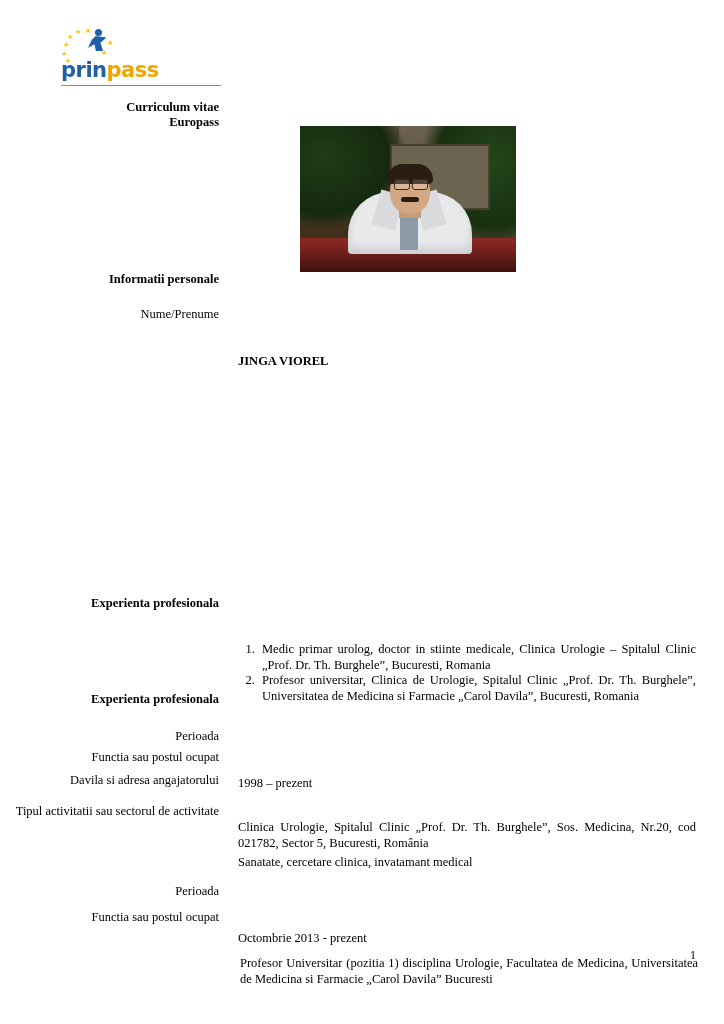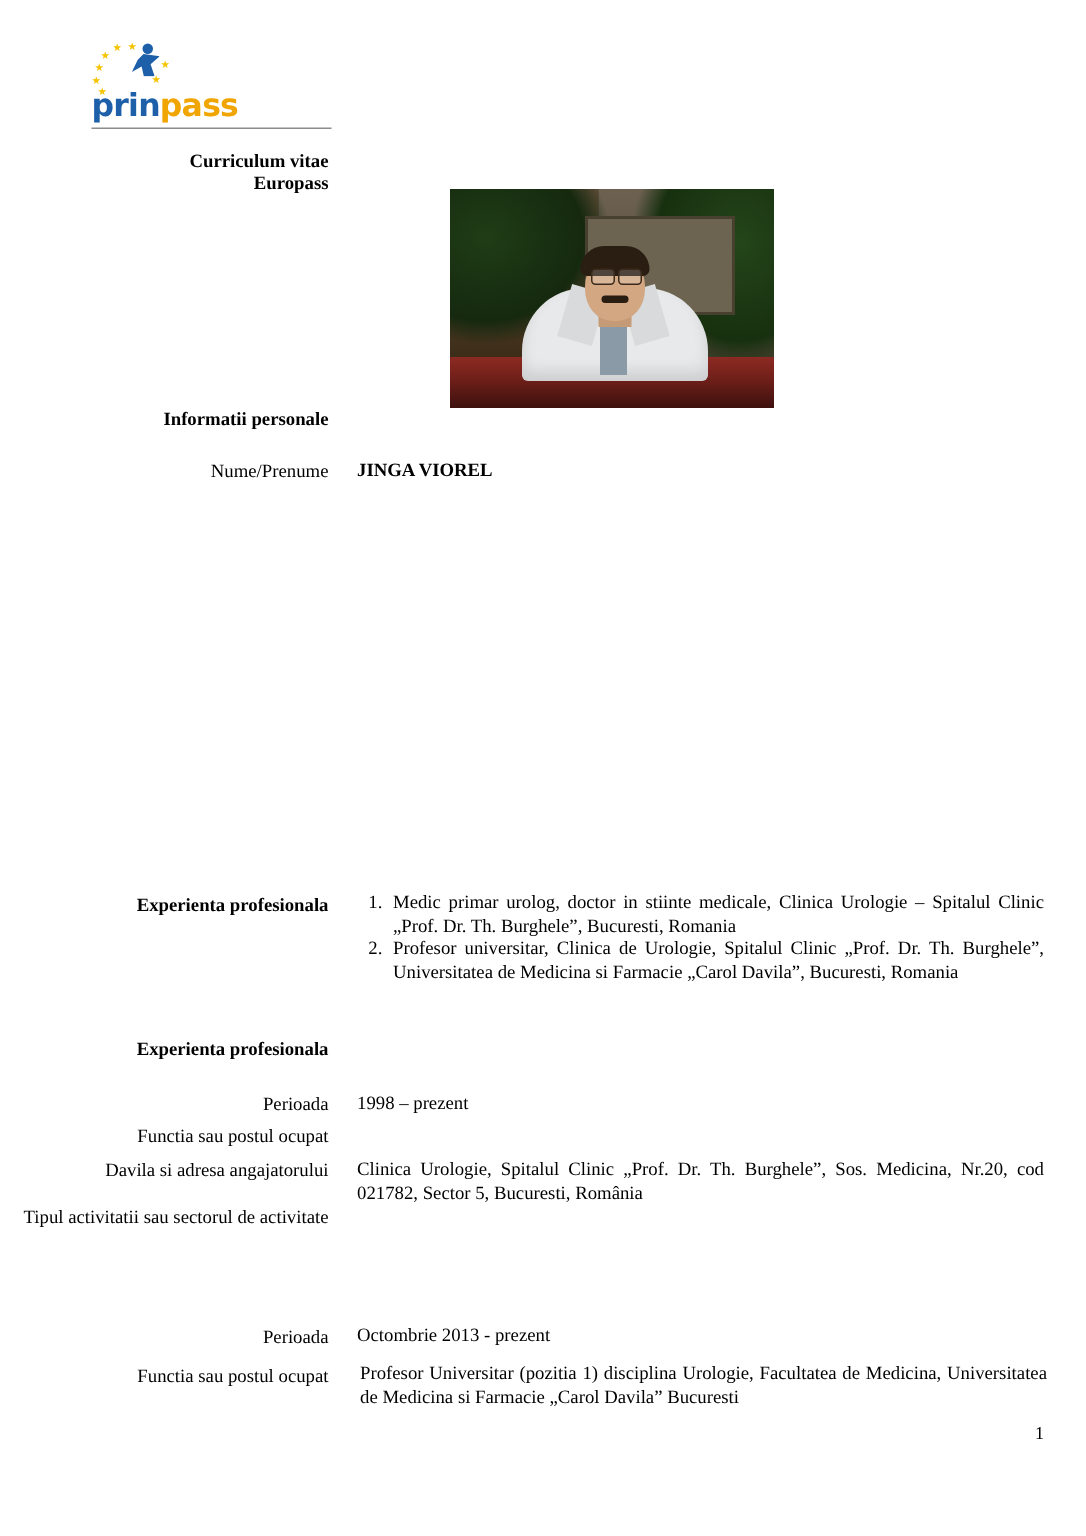--- a/index.html
+++ b/index.html
@@ -195,20 +195,21 @@
     font-size: 12.5px;
     line-height: 15px;
   }
   .label-col.bold { font-weight: bold; }
   .value-col {
     position: absolute;
     left: 238px;
     width: 458px;
     font-size: 12.5px;
     line-height: 15.5px;
+    margin-top: 48px;
   }
   .value-col.bold { font-weight: bold; }
   .value-col.just { text-align: justify; }
 
   ol.exp-list {
     margin: 0;
     padding-left: 20px;
     font-size: 12.5px;
     line-height: 15.5px;
   }
@@ -290,20 +291,21 @@
 
   <div class="label-col" style="top:729px;">Perioada</div>
   <div class="value-col" style="top:728px;">1998 – prezent</div>
 
   <div class="label-col" style="top:750px;">Functia sau postul ocupat</div>
 
   <div class="label-col" style="top:773px;">Davila si adresa angajatorului</div>
   <div class="value-col just" style="top:772px;">Clinica Urologie, Spitalul Clinic „Prof. Dr. Th. Burghele”, Sos. Medicina, Nr.20, cod 021782, Sector 5, Bucuresti, România</div>
 
   <div class="label-col" style="top:804px; width:222px;">Tipul activitatii sau sectorul de activitate</div>
+  <div class="value-col" style="top:807px;">Sanatate, cercetare clinica, invatamant medical</div>
 
   <div class="label-col" style="top:884px;">Perioada</div>
   <div class="value-col" style="top:883px;">Octombrie 2013 - prezent</div>
 
   <div class="label-col" style="top:910px;">Functia sau postul ocupat</div>
   <div class="value-col just" style="top:908px; left:240px;">Profesor Universitar (pozitia 1) disciplina Urologie, Facultatea de Medicina, Universitatea de Medicina si Farmacie „Carol Davila” Bucuresti</div>
 
   <div class="page-number">1</div>
 
 </div>

